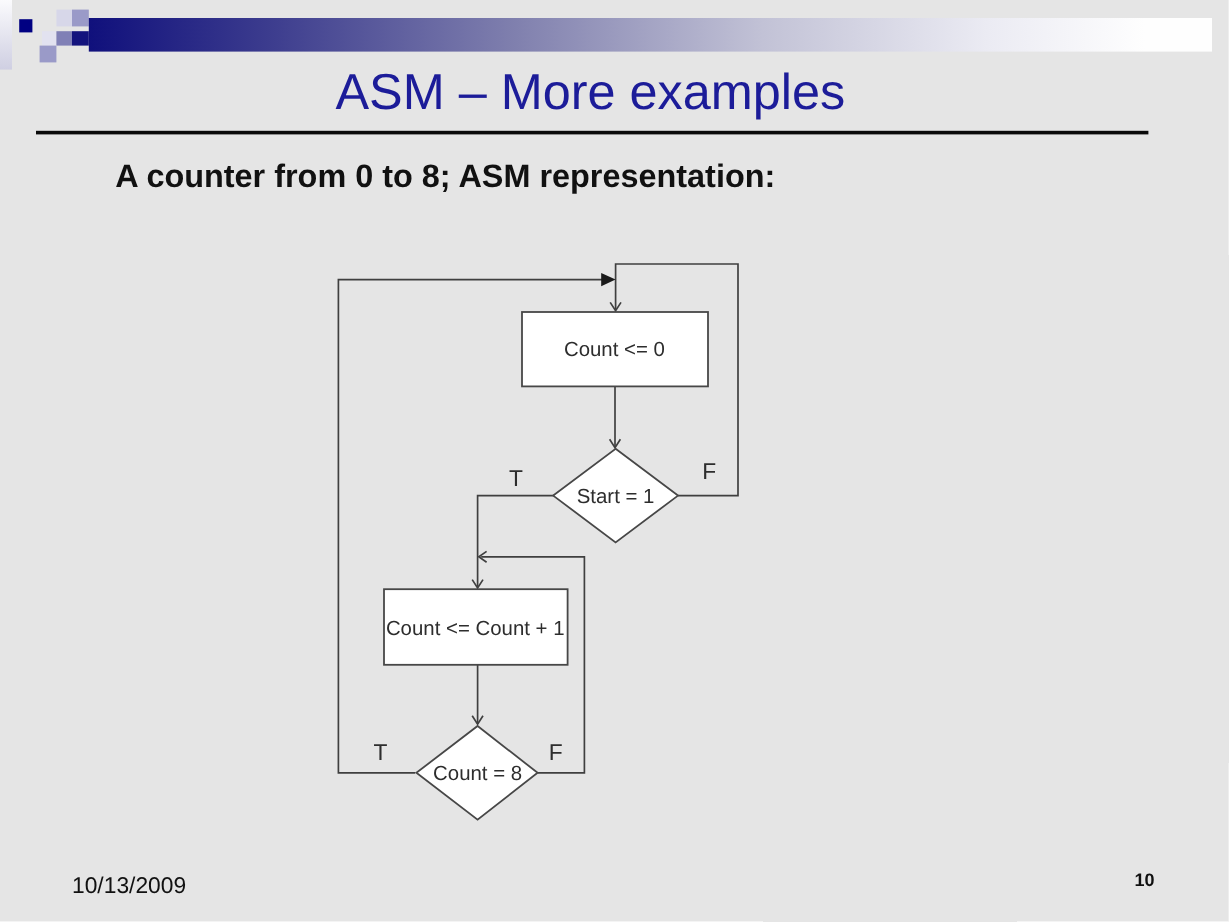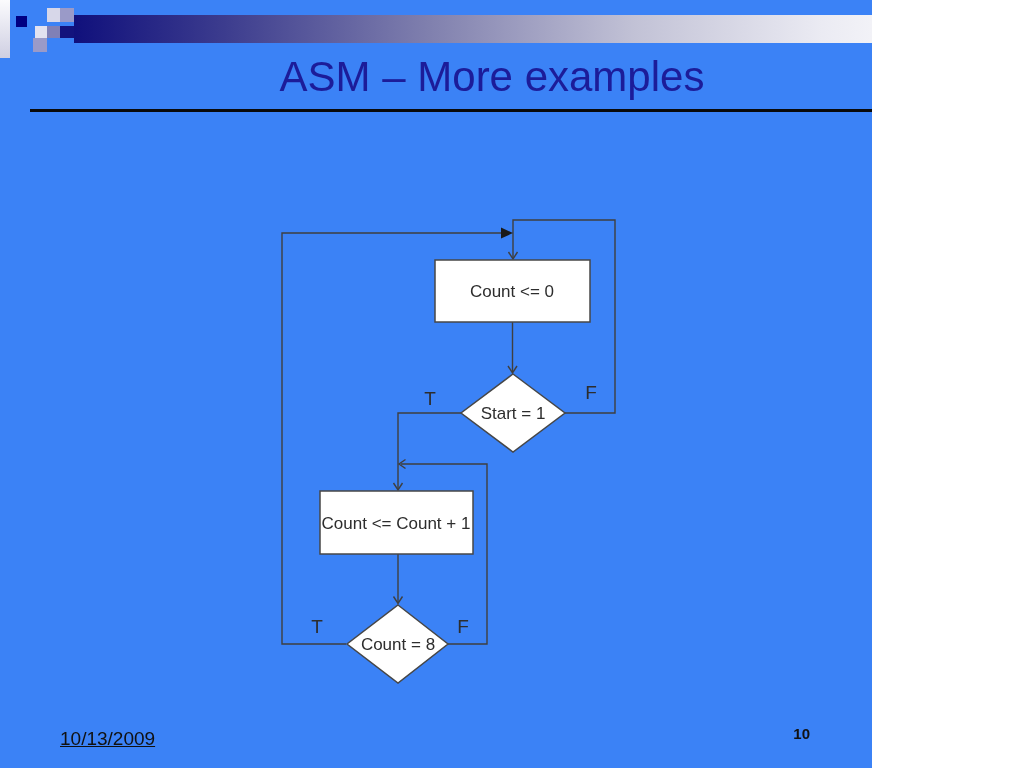--- a/index.html
+++ b/index.html
@@ -1,17 +1,17 @@
 <!DOCTYPE html>
 <html><head>
 <meta charset="utf-8">
 <style>
   html,body{margin:0;padding:0;background:#ffffff;}
   .slide{
-    position:relative;width:872px;height:768px;overflow:hidden;background:#3b82f6;
+    position:relative;width:1024px;height:768px;overflow:hidden;background:#e5e5e5;
     font-family:"Liberation Sans",sans-serif;
   }
   .abs{position:absolute;}
   
   .deco-strip{left:0;top:0;width:10px;height:58px;background:linear-gradient(to bottom,#fbfbfd,#cfcfe2);}
   .deco-bar{left:74px;top:15px;width:936px;height:28px;
     background:linear-gradient(to right,#10107c 0%,#3c3c8e 16%,#8080ae 38%,#c2c2d6 60%,#ebebf3 80%,#fefefe 94%);}
   .sq{position:absolute;}
   .sq-navy{left:16px;top:16px;width:11px;height:11px;background:#000082;}
   .sq-light-a{left:47px;top:8px;width:13px;height:14px;background:#d7d7e9;}
@@ -22,41 +22,42 @@
   .sq-med-c{left:33px;top:38px;width:14px;height:14px;background:#9a9ac8;}
   
   .title{left:0;top:53px;width:1024px;padding-right:40px;box-sizing:border-box;
     text-align:center;font-size:42px;line-height:48px;color:#1c1c99;letter-spacing:0;}
   .title-rule{left:30px;top:109px;width:927px;height:3px;background:#0a0a0a;}
   
   .subtitle{left:96px;top:131px;font-size:27px;line-height:32px;font-weight:bold;color:#111111;}
   
   .flowchart{left:270px;top:195px;width:360px;height:500px;}
   
-  .footer-date{left:60px;top:727px;font-size:19px;line-height:24px;color:#111111;text-decoration:underline;}
+  .footer-date{left:60px;top:727px;font-size:19px;line-height:24px;color:#111111;}
   .footer-page{right:62px;top:722px;font-size:15px;line-height:24px;font-weight:bold;color:#111111;}
 </style>
 </head>
 <body>
 
 <div class="slide">
 
   <div class="abs deco-strip"></div>
   <div class="sq sq-navy"></div>
   <div class="sq sq-light-a"></div>
   <div class="sq sq-med-a"></div>
   <div class="sq sq-light-b"></div>
   <div class="sq sq-med-b"></div>
   <div class="sq sq-dark"></div>
   <div class="sq sq-med-c"></div>
   <div class="abs deco-bar"></div>
 
   <div class="abs title">ASM – More examples</div>
   <div class="abs title-rule"></div>
 
+  <div class="abs subtitle">A counter from 0 to 8; ASM representation:</div>
 
   <svg class="abs flowchart" viewBox="0 0 360 500" xmlns="http://www.w3.org/2000/svg">
 
     <g fill="none" stroke="#3f3f3f" stroke-width="1.4">
       <path d="M 76,449 H 12 V 38 H 233"></path>
       <path d="M 295,218 H 345 V 25 H 243 V 63"></path>
       <path d="M 242.5,127 V 177"></path>
       <path d="M 192,218 H 128 V 294"></path>
       <path d="M 178,449 H 217 V 269 H 131"></path>
       <path d="M 128,359 V 408"></path>

